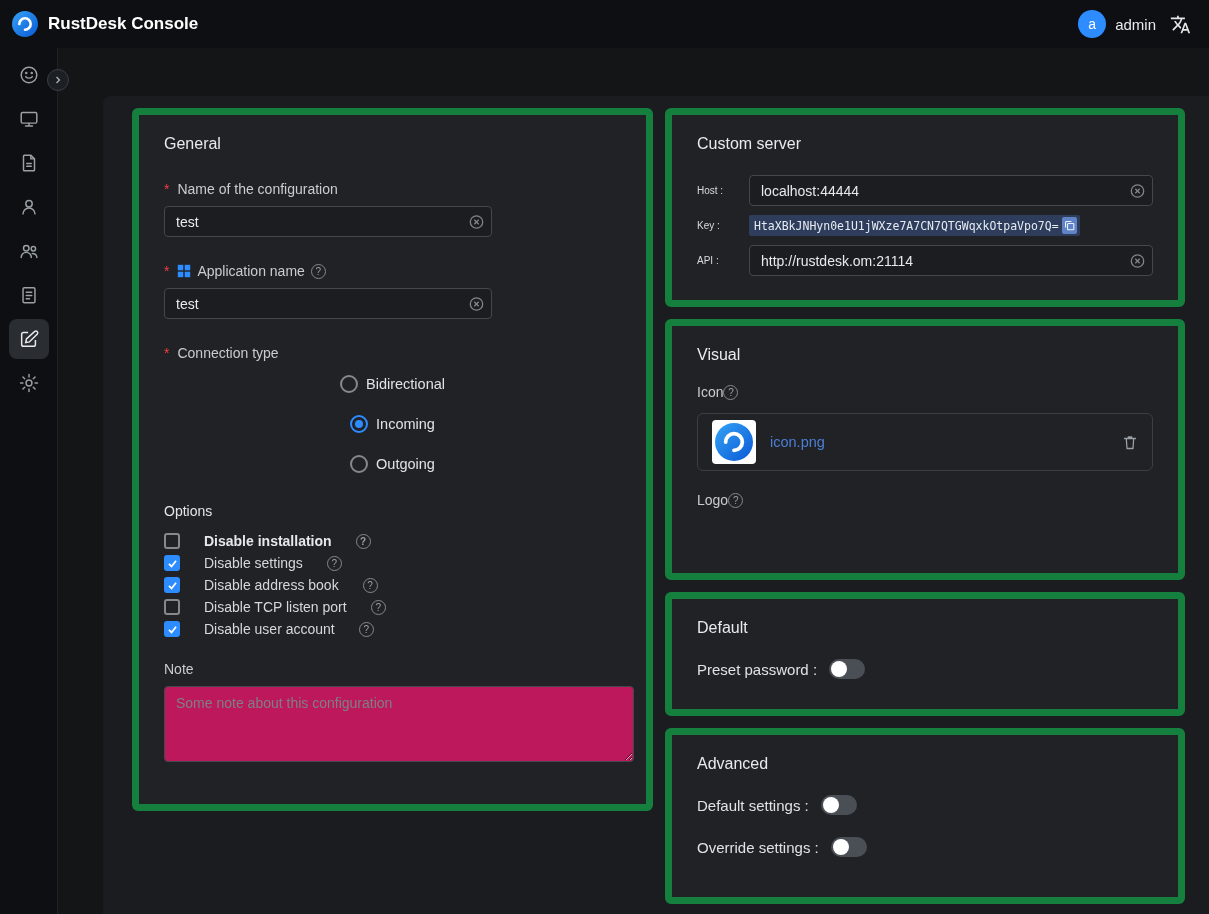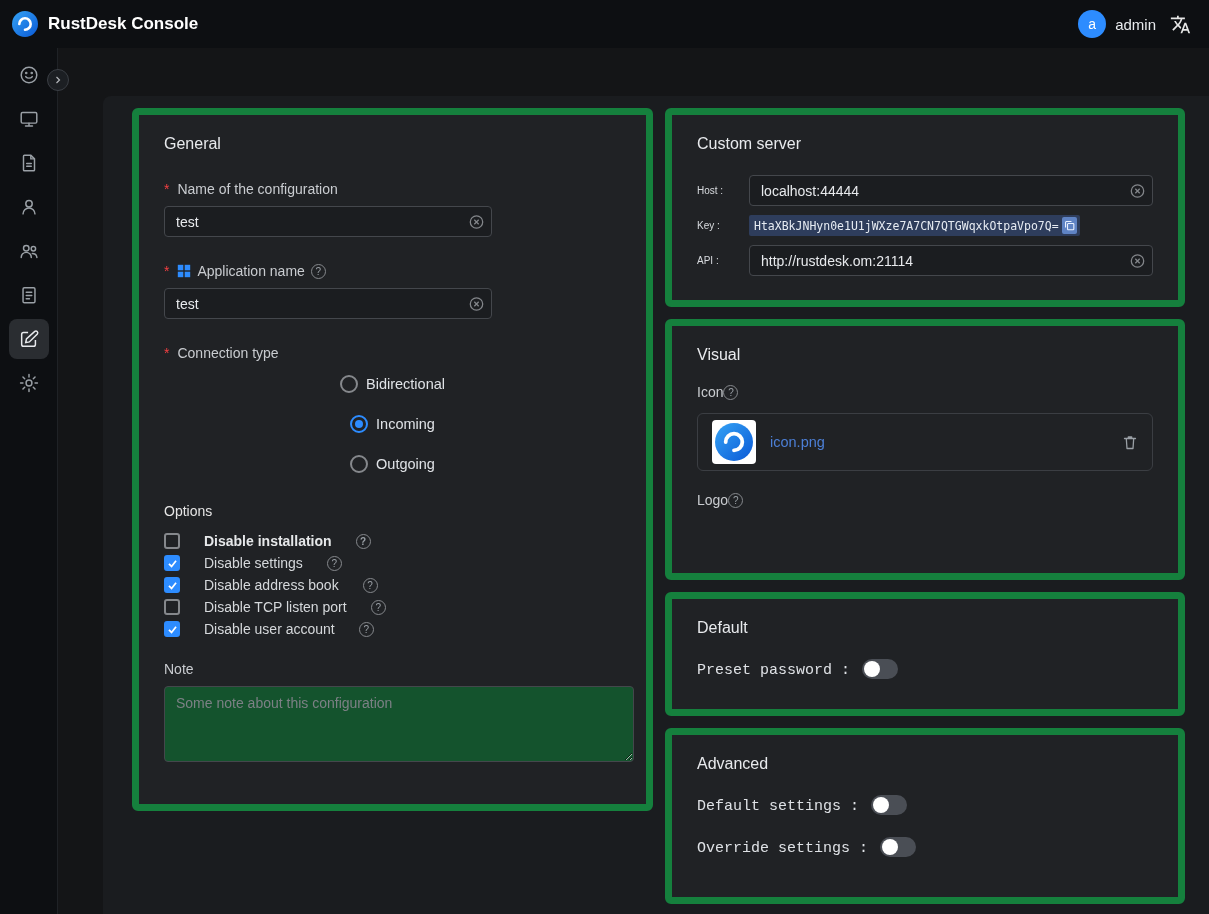--- a/index.html
+++ b/index.html
@@ -49,21 +49,21 @@
   .radio.checked { border-color:#2d8cff; }
   .radio.checked::after { content:""; position:absolute; left:3px; top:3px; width:8px; height:8px; border-radius:50%; background:#2d8cff; }
 
   .options-label { font-size:14px; color:#e5e5e5; margin-bottom:8px; }
   .cb-row { display:flex; align-items:flex-end; gap:24px; height:22px; font-size:14px; color:#d5d8db; }
   .cb-row.bold { font-weight:700; color:#e6e8ea; }
   .cb { width:16px; height:16px; border:2px solid #85888c; border-radius:3px; display:flex; align-items:center; justify-content:center; flex:0 0 auto; cursor:pointer; }
   .cb.checked { background:#2d8cff; border-color:#2d8cff; }
 
   .note-label { font-size:14px; color:#c9ccd0; margin:24px 0 9px; }
-  textarea.note { width:470px; height:76px; background:#14532d; border:1px solid #44474c; border-radius:4px; color:#e8eaed; font-size:14px; padding:8px 11px; font-family:inherit; resize:both; outline:none; }
+  textarea.note { width:470px; height:76px; background:#be185d; border:1px solid #44474c; border-radius:4px; color:#e8eaed; font-size:14px; padding:8px 11px; font-family:inherit; resize:both; outline:none; }
   textarea.note::placeholder { color:#7c8085; }
 
   
   .help { width:15px; height:15px; border:1px solid #85888c; border-radius:50%; color:#9aa0a6; font-size:10px; display:inline-flex; align-items:center; justify-content:center; cursor:pointer; flex:0 0 auto; }
 
   
   .card.server { padding:20px 25px 24px; }
   .card.server .card-title { margin-bottom:22px; }
   .srv-row { display:flex; align-items:center; margin-bottom:9px; }
   .srv-row:last-child { margin-bottom:0; }
@@ -83,21 +83,21 @@
   .thumb { width:44px; height:44px; background:#fff; border-radius:4px; display:flex; align-items:center; justify-content:center; flex:0 0 auto; }
   .file-link { color:#4c7fd6; font-size:14.5px; text-decoration:none; cursor:pointer; }
   .spacer { flex:1; }
   .trash-btn { background:none; border:none; padding:0; display:flex; cursor:pointer; }
 
   
   .card.security { padding:20px 25px 30px; }
   .card.security .card-title { margin-bottom:22px; }
   .card.advanced { padding:20px 25px 40px; }
   .card.advanced .card-title { margin-bottom:22px; }
-  .toggle-row { display:flex; align-items:flex-end; margin-bottom:22px;font-family:Liberation Mono, monospace; }
+  .toggle-row { display:flex; align-items:center; margin-bottom:22px; }
   .toggle-row:last-child { margin-bottom:0; }
   .toggle-label { font-size:15px; color:#dfe2e6; }
   .switch { width:36px; height:20px; border-radius:10px; background:#4a4e55; position:relative; margin-left:12px; cursor:pointer; flex:0 0 auto; }
   .switch .knob { position:absolute; left:2px; top:2px; width:16px; height:16px; border-radius:50%; background:#fff; }
 </style>
 </head>
 <body>
 
 <div class="topbar">
   <div class="brand">

